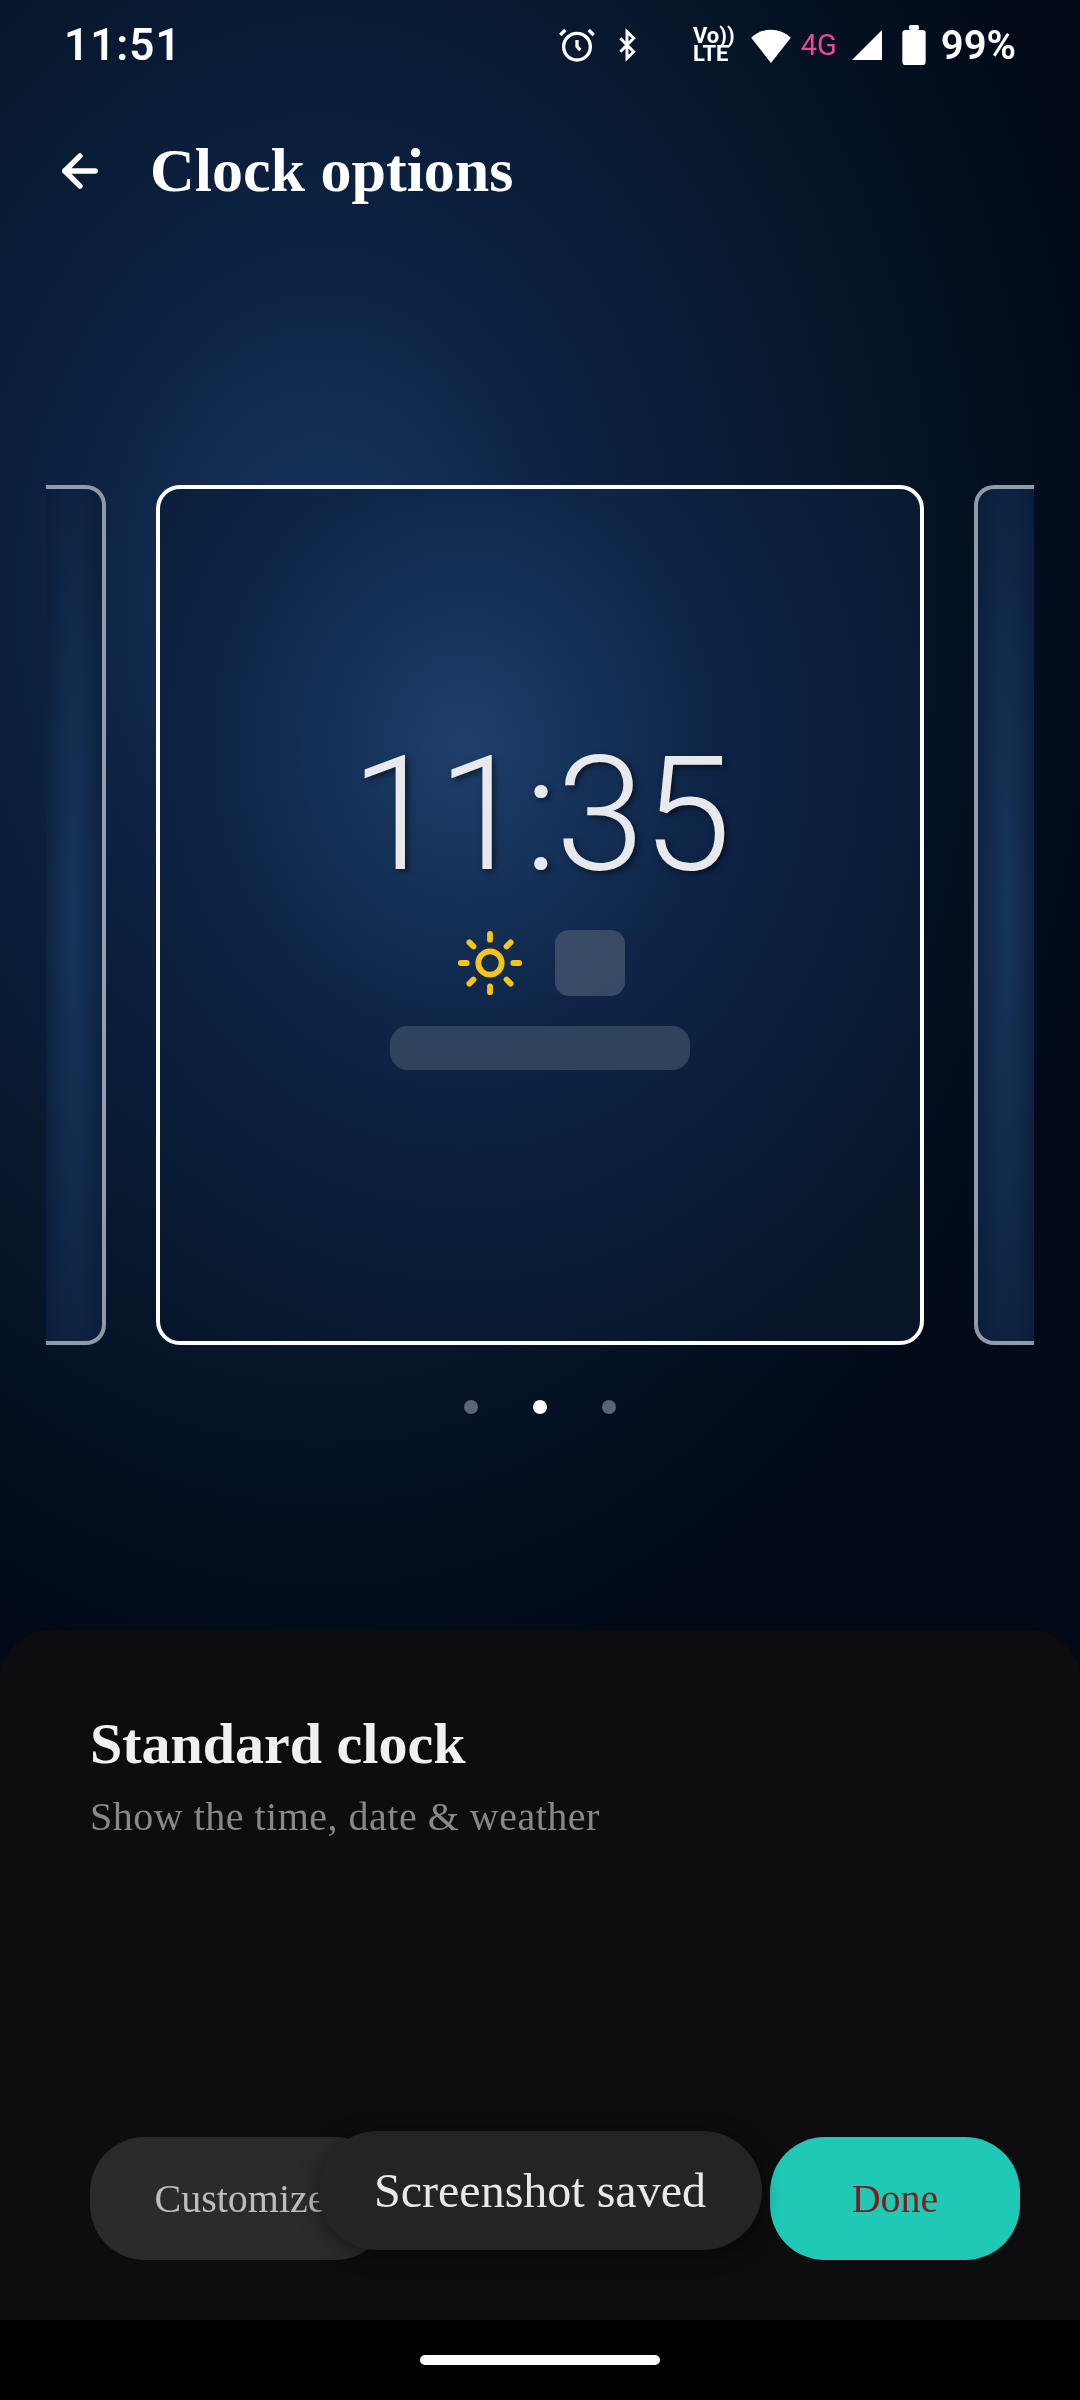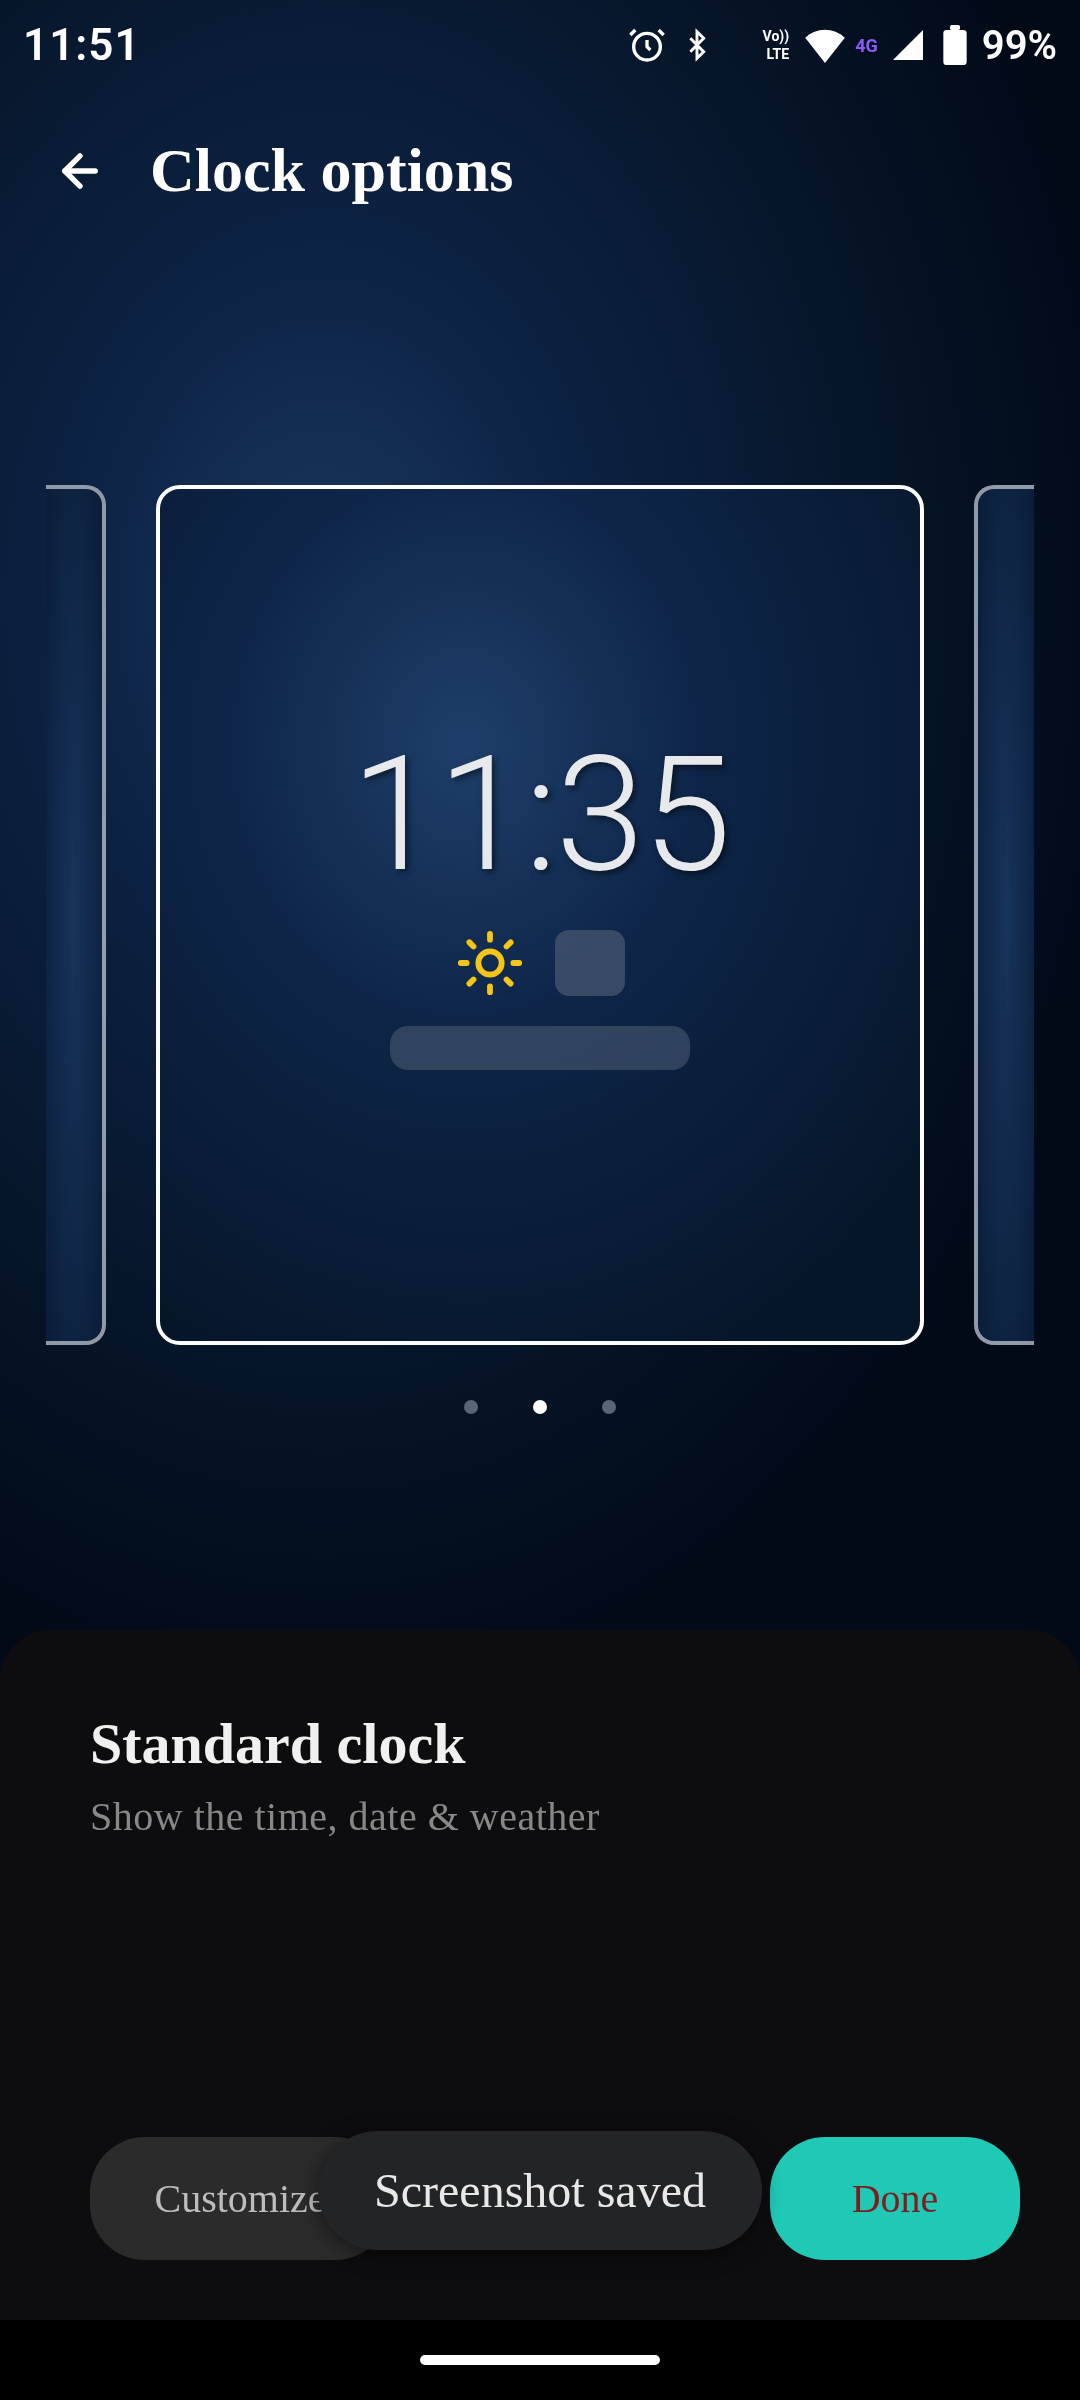--- a/index.html
+++ b/index.html
@@ -11,28 +11,28 @@
   }
 
   
   .status-bar {
     position: absolute;
     top: 0; left: 0; right: 0;
     height: 90px;
     display: flex;
     justify-content: space-between;
     align-items: center;
-    padding: 0 23px;
+    padding: 0 64px;
   }
   .status-time { font-size: 44px; font-weight: 600; letter-spacing: 1px; }
   .status-right { display: flex; align-items: center; gap: 14px; }
   .status-right svg { display: block; }
-  .status-4g { font-size: 18px; color: #8b5cf6; font-weight: 700; margin-left: -6px; margin-right: -4px;}
+  .status-4g { font-size: 29px; color: #ec4899; font-weight: 400; margin-left: -6px; margin-right: -4px;}
   .status-batt-txt { font-size: 40px; font-weight: 600; }
-  .volte { font-size:14px; line-height:18px; font-weight:700; text-align:right;margin-left:36px;}
+  .volte { font-size:22px; line-height:18px; font-weight:700; text-align:left;margin-left:36px;}
 
   
   .header {
     position: absolute;
     top: 135px;
     left: 50px;
     display: flex;
     align-items: center;
     gap: 40px;
   }

